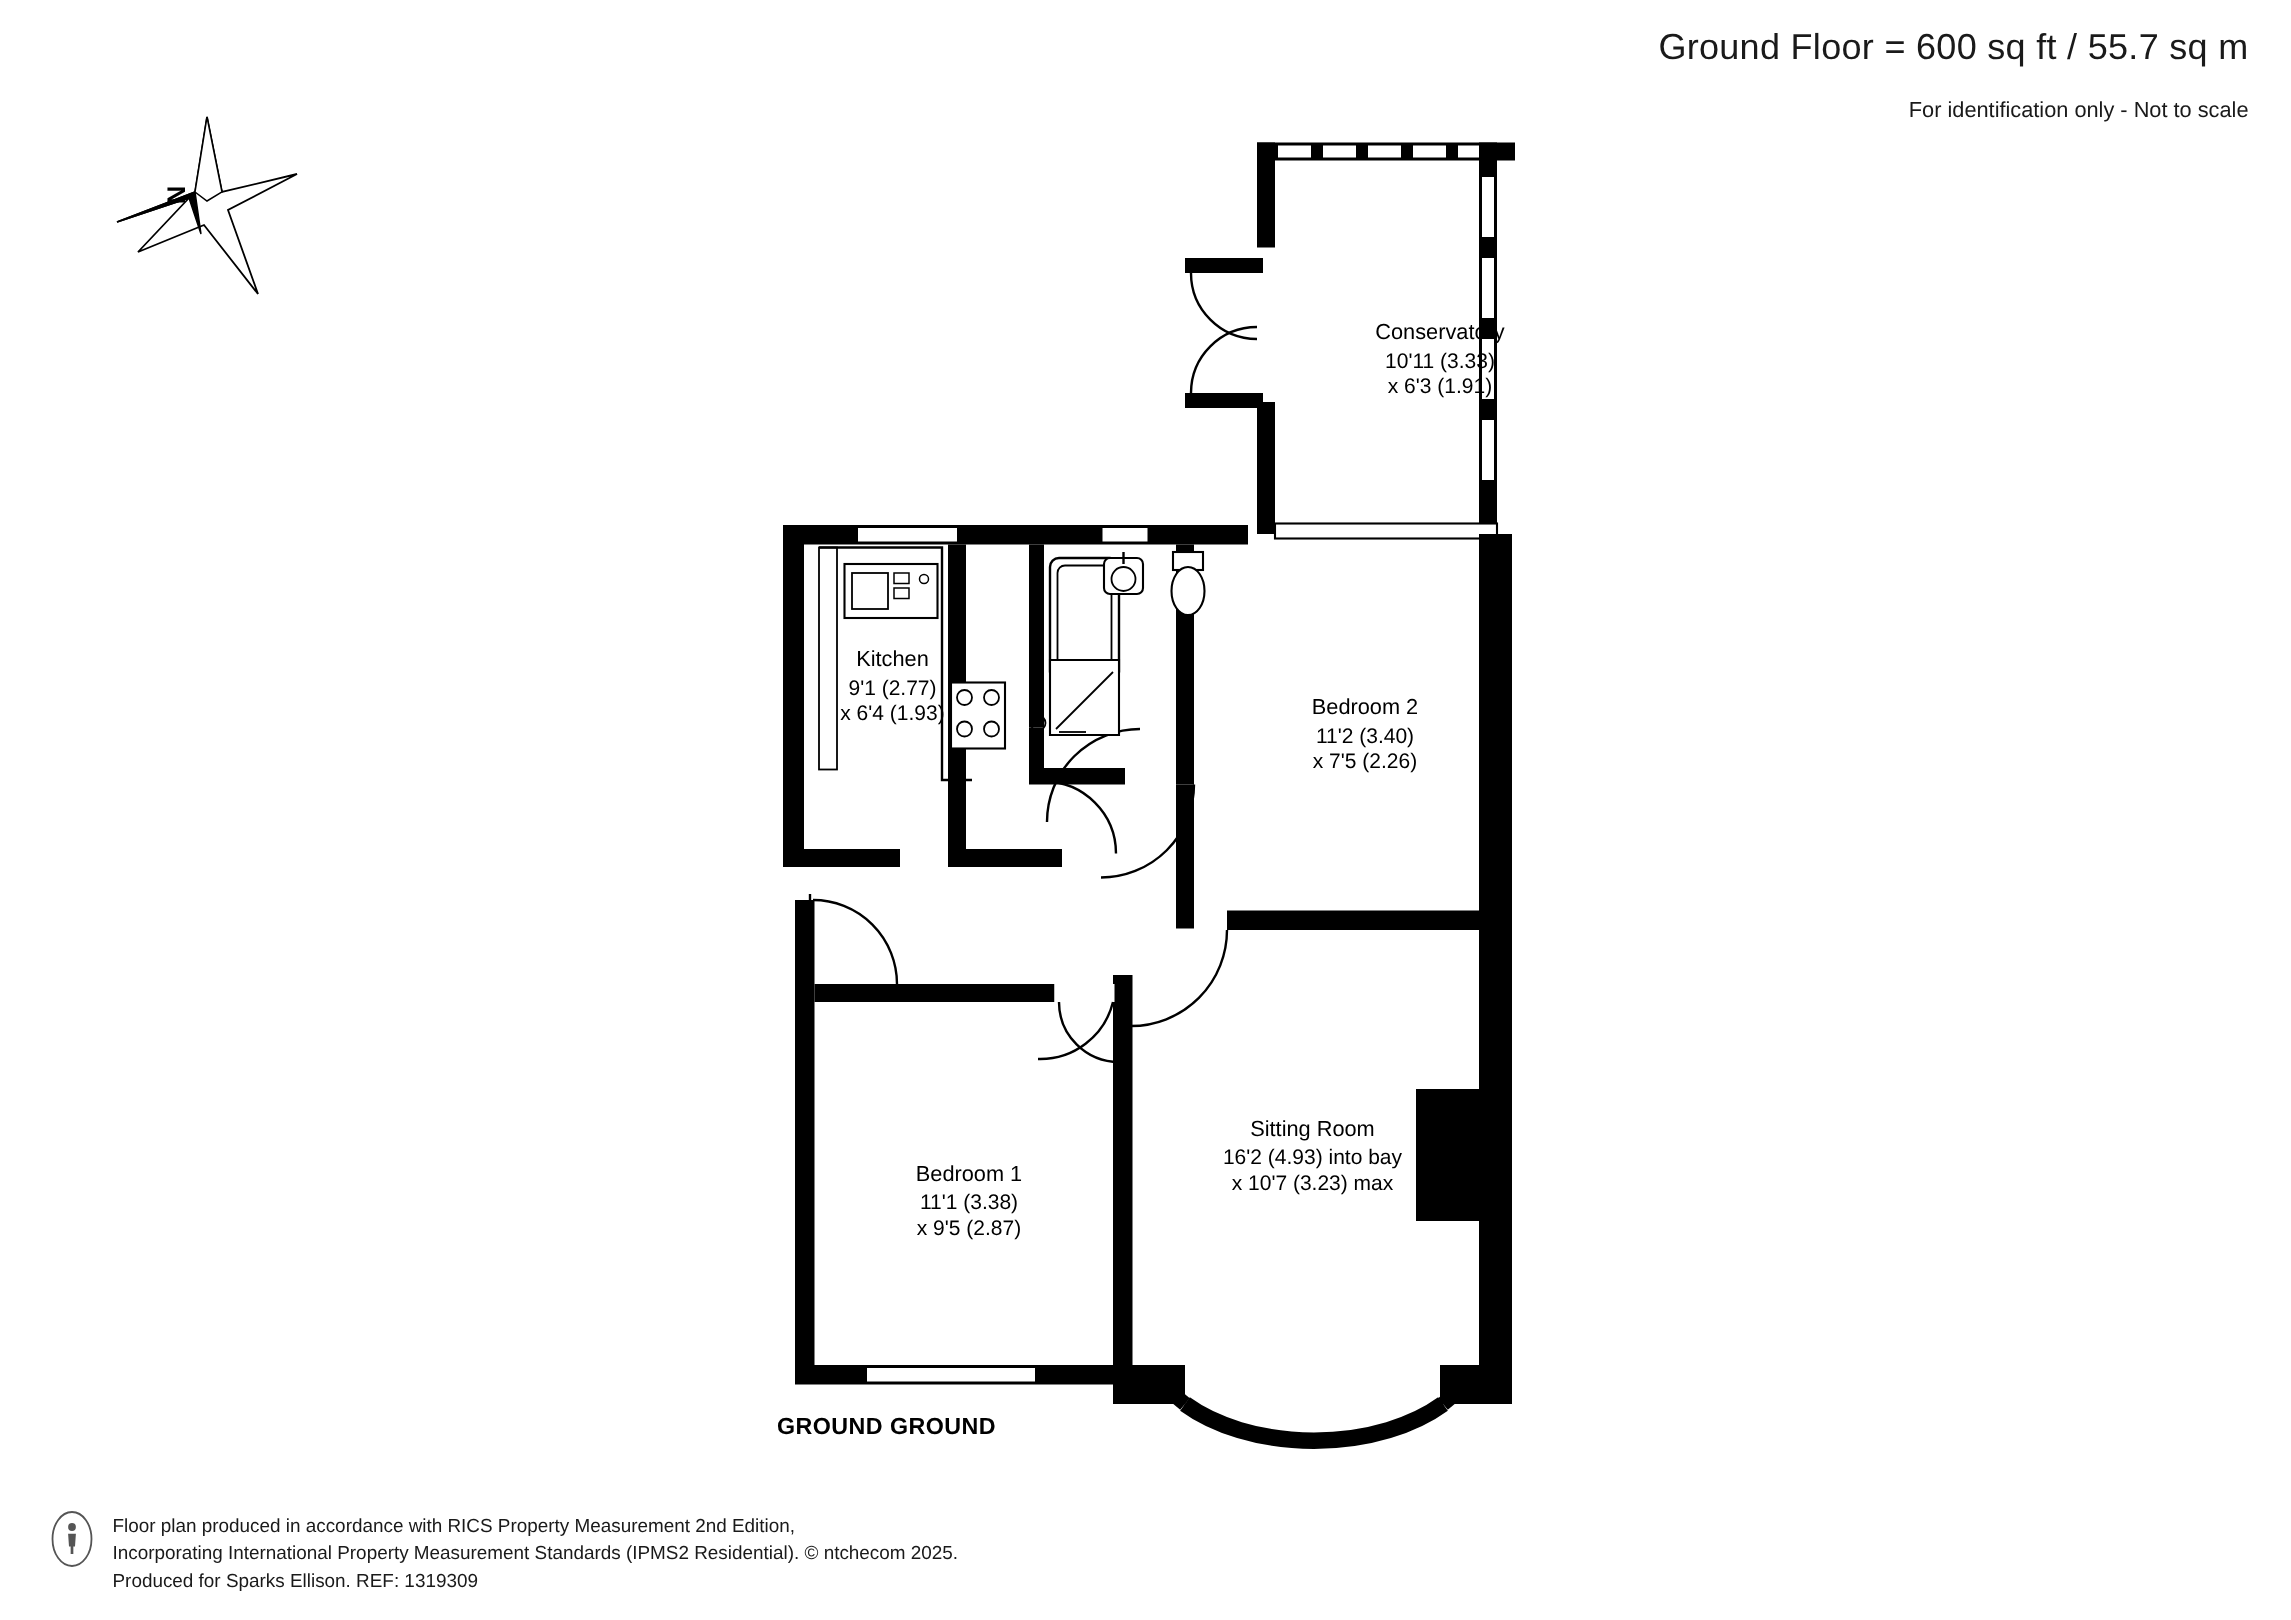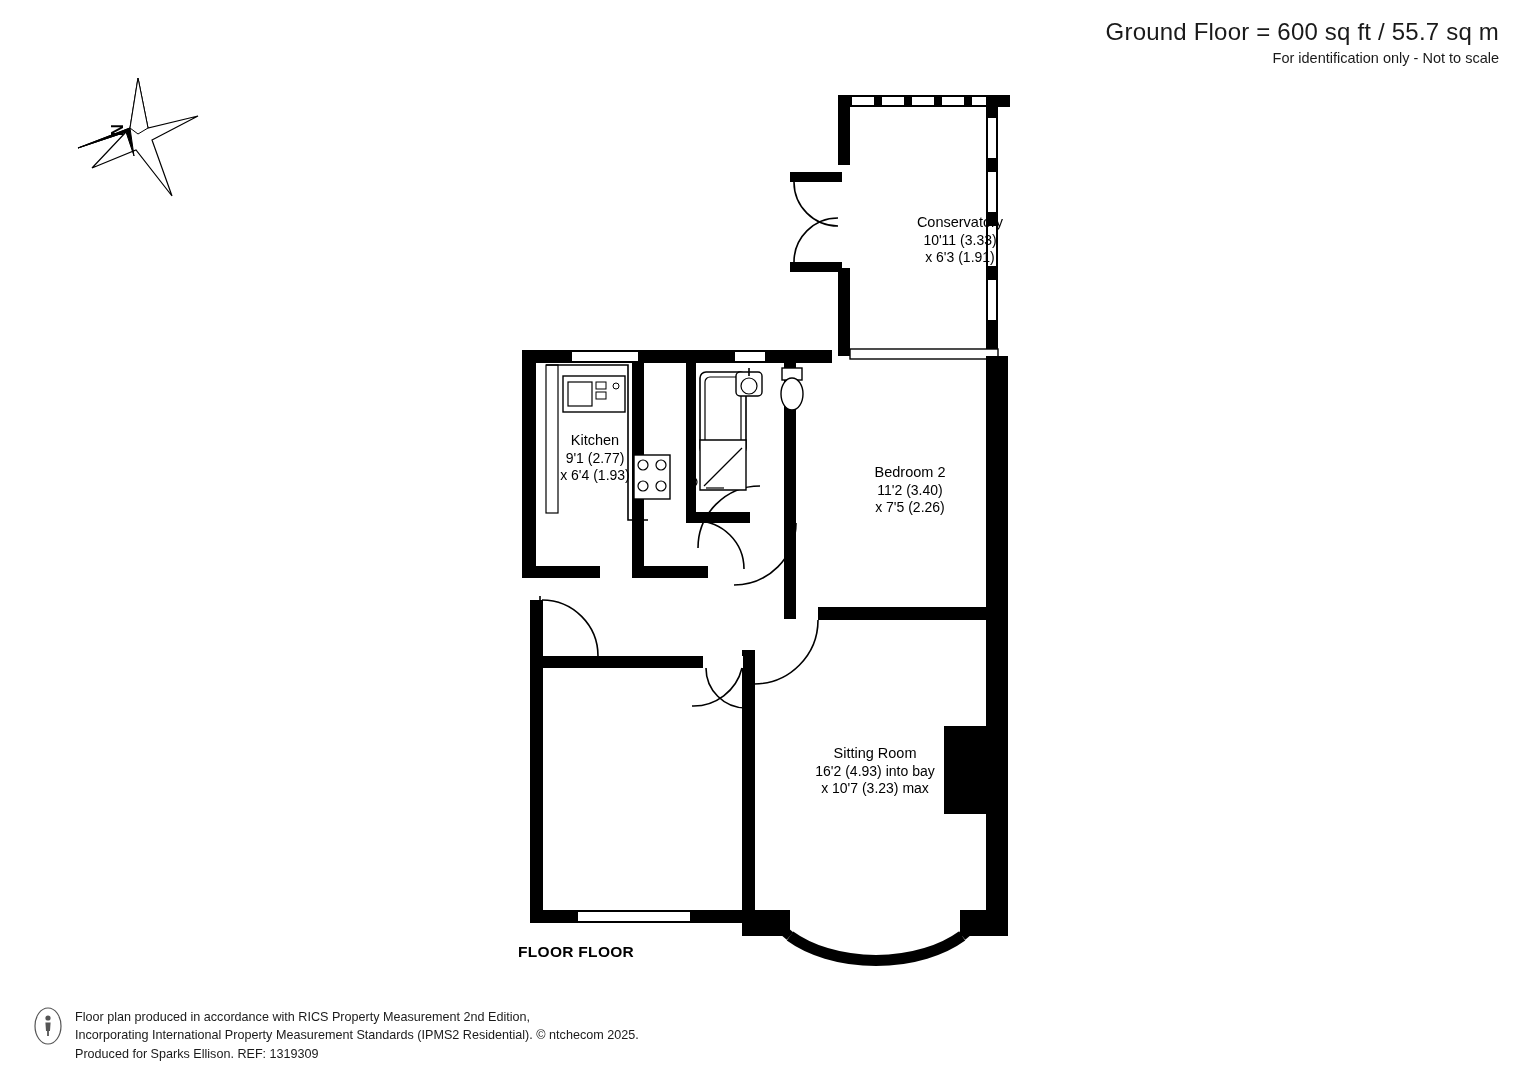--- a/index.html
+++ b/index.html
@@ -28,21 +28,21 @@
   }
   .header-title {
     font-size: 24px;
     letter-spacing: 0.2px;
     color: #1a1a1a;
     white-space: nowrap;
   }
   .header-sub {
     font-size: 14.5px;
     color: #1a1a1a;
-    margin-top: 4px;
+    margin-top: 20px;
     white-space: nowrap;
   }
   
   .compass {
     position: absolute;
     left: 72px;
     top: 72px;
     width: 132px;
     height: 132px;
   }
@@ -268,28 +268,33 @@
     <div class="dim">9'1 (2.77)</div>
     <div class="dim">x 6'4 (1.93)</div>
   </div>
 
   <div class="room-label" style="left:820px; top:463px; width:180px;">
     <div class="name">Bedroom 2</div>
     <div class="dim">11'2 (3.40)</div>
     <div class="dim">x 7'5 (2.26)</div>
   </div>
 
+  <div class="room-label" style="left:556px; top:774px; width:180px;">
+    <div class="name">Bedroom 1</div>
+    <div class="dim">11'1 (3.38)</div>
+    <div class="dim">x 9'5 (2.87)</div>
+  </div>
 
   <div class="room-label" style="left:775px; top:744px; width:200px;">
     <div class="name">Sitting Room</div>
     <div class="dim">16'2 (4.93) into bay</div>
     <div class="dim">x 10'7 (3.23) max</div>
   </div>
 
-  <div class="floor-caption">FLOOR FLOOR</div>
+  <div class="floor-caption">GROUND GROUND</div>
 
   <div class="footer-icon">
     <svg width="30" height="40" viewBox="0 0 30 40">
       <ellipse cx="15" cy="20" rx="13" ry="18" fill="none" stroke="#555555" stroke-width="1.2"></ellipse>
       <circle cx="15" cy="12" r="2.6" fill="#555555"></circle>
       <path d="M 12.4 16.5 L 17.6 16.5 L 17 25 L 15.9 25 L 15.9 30 L 14.1 30 L 14.1 25 L 13 25 Z" fill="#555555"></path>
     </svg>
   </div>
   <div class="footer">
     <div>Floor plan produced in accordance with RICS Property Measurement 2nd Edition,</div>

